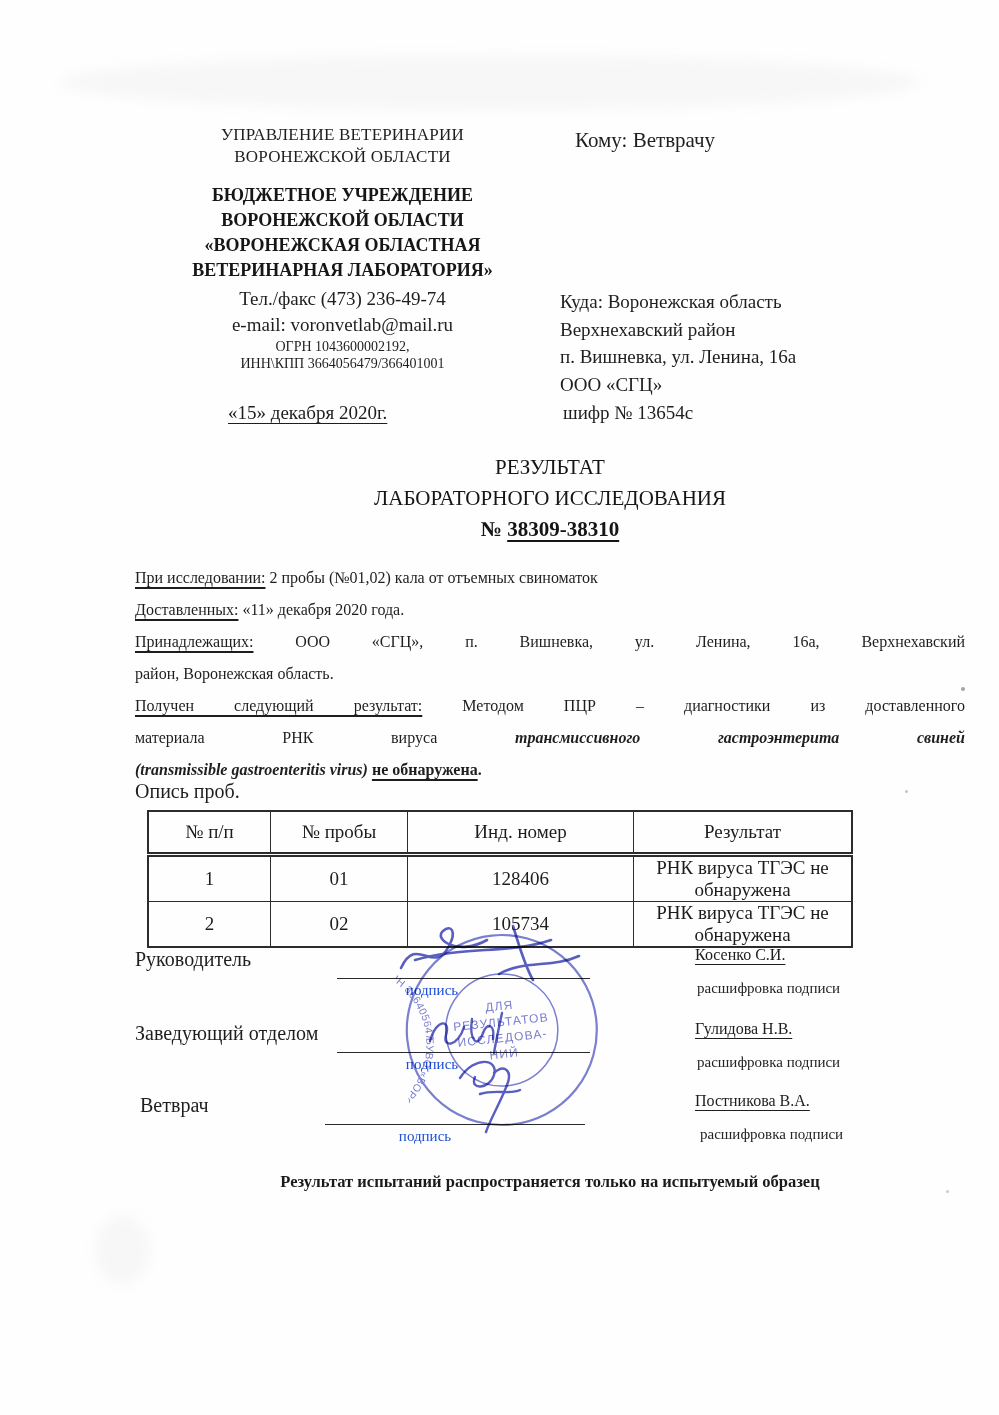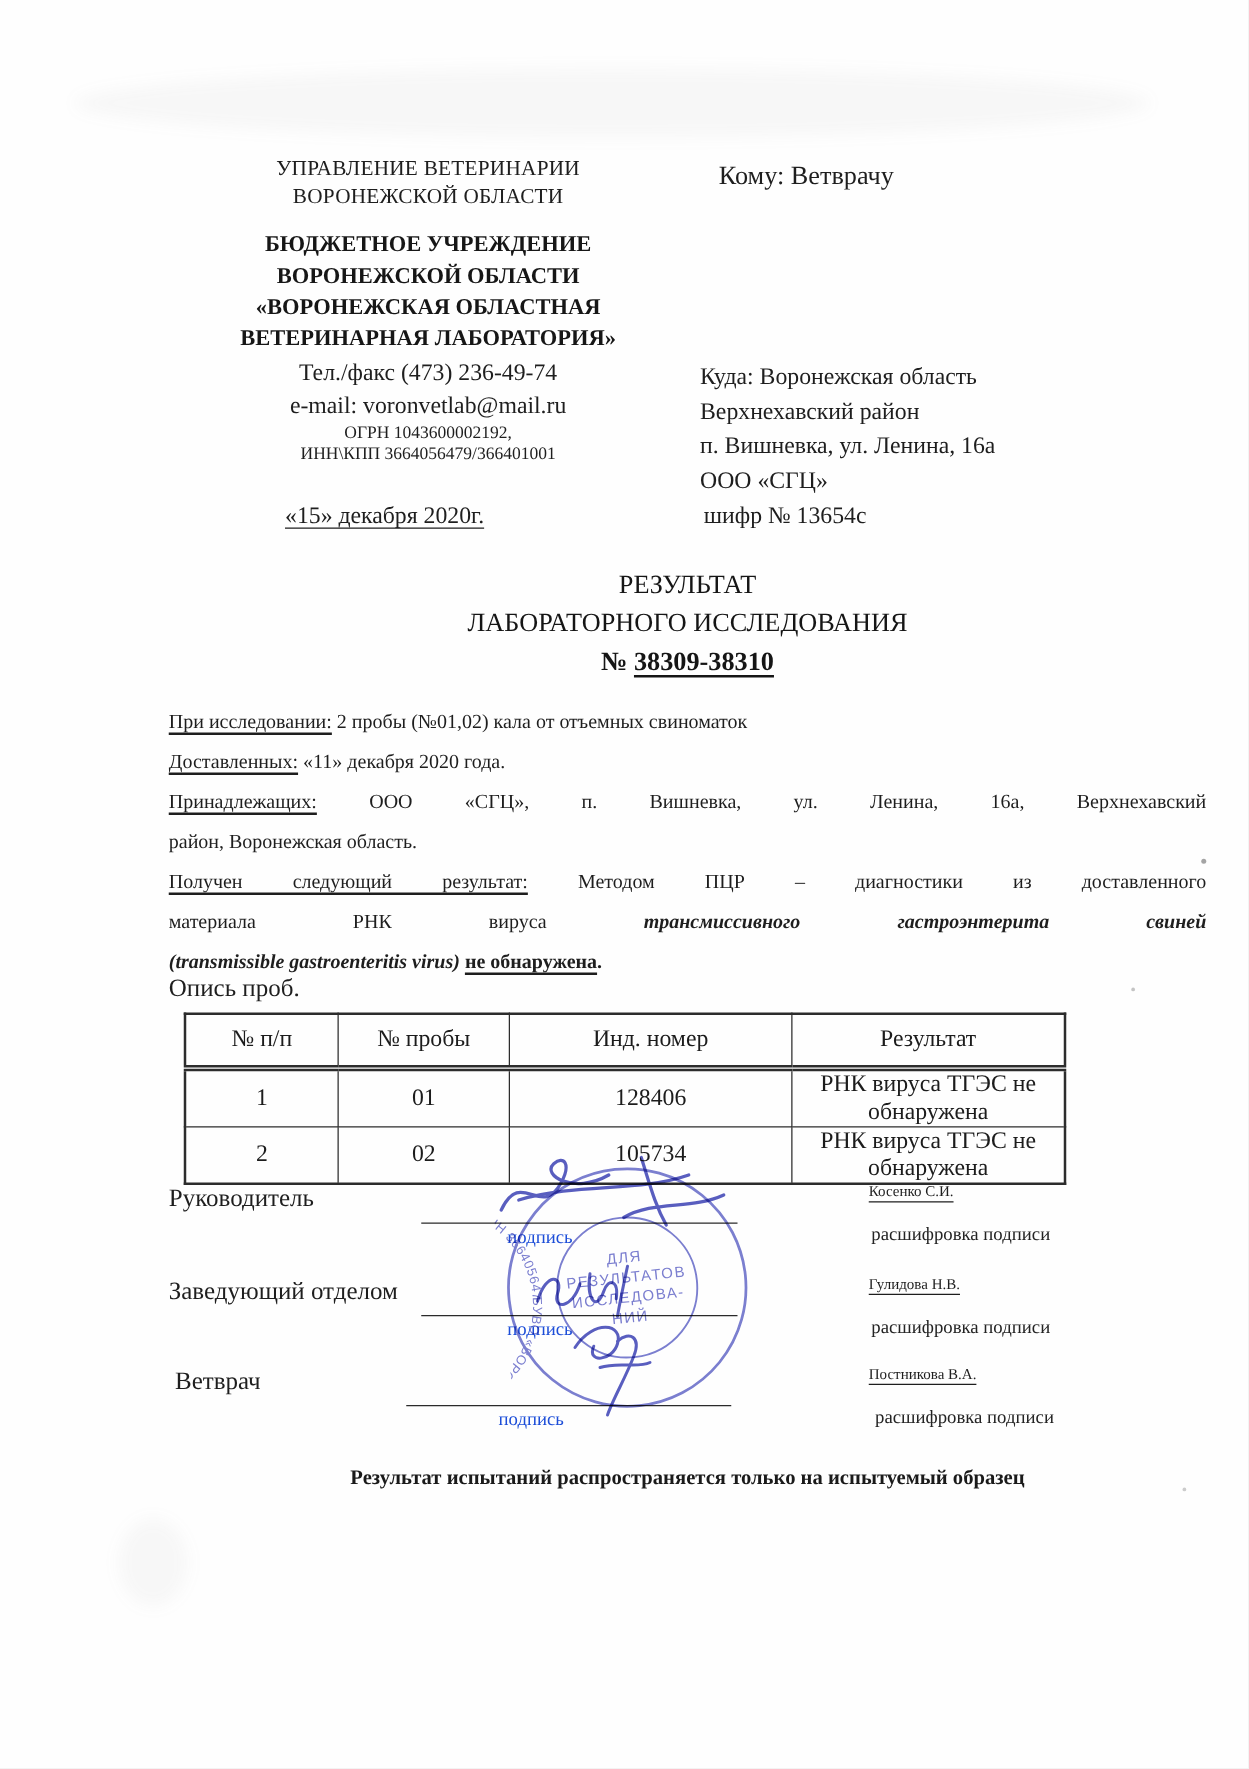--- a/index.html
+++ b/index.html
@@ -36,21 +36,21 @@
   table.samples{position:absolute;left:147px;top:810px;width:706px;border-collapse:collapse;font-size:19px;text-align:center;color:#1c1c1c;}
   table.samples th,table.samples td{border:1.6px solid #2c2c2c;font-weight:normal;padding:0 4px;}
   table.samples th{height:40px;border-bottom:5px double #2c2c2c;}
   table.samples td{height:27px;}
   table.samples{border:2.2px solid #2c2c2c;}
   .col1{width:113px;} .col2{width:128px;} .col3{width:217px;}
   
   .sigrole{font-size:20px;}
   .sigline{border-bottom:1.6px solid #2a2a2a;}
   .sigcap{font-size:15px;text-align:center;color:#1d4ed8;}
-  .signame{font-size:12px;text-decoration:underline;text-underline-offset:4px;}
+  .signame{font-size:16px;text-decoration:underline;text-underline-offset:4px;}
   .namecap{font-size:15px;color:#242424;}
   
   .footer{left:135px;top:1172px;width:830px;text-align:center;font-size:16.5px;font-weight:bold;color:#1a1a1a;}
   
   .stamp{left:402px;top:926px;transform:rotate(-6deg);mix-blend-mode:multiply;opacity:.85;}
   .inksig{mix-blend-mode:multiply;}
   
   .noise{background:rgba(110,110,110,0.05);filter:blur(6px);border-radius:50%;}
   .speck{border-radius:50%;background:#5a5a5a;}
 </style>

